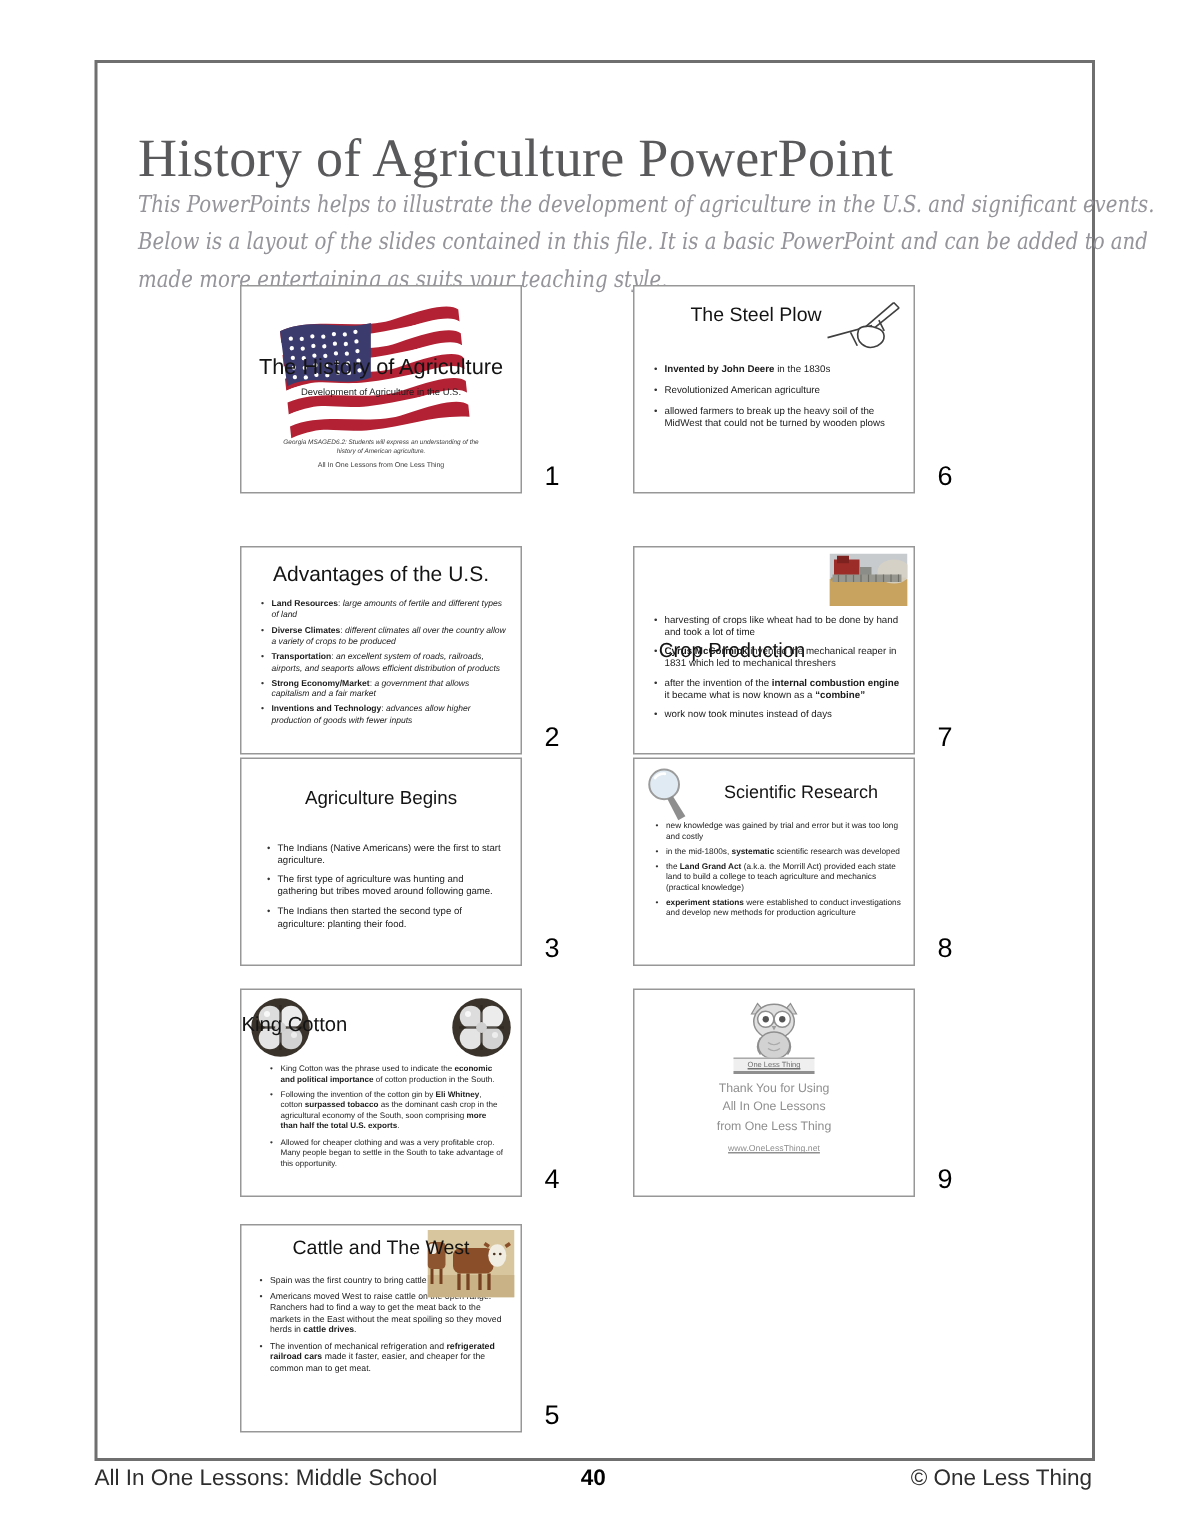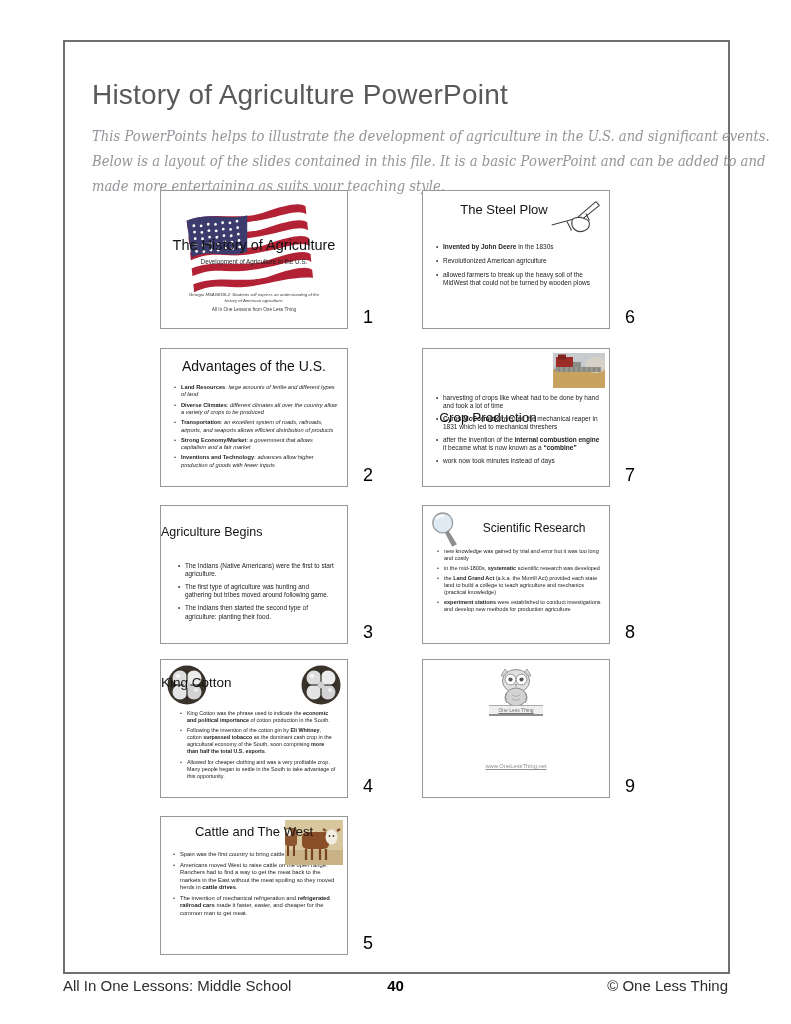--- a/index.html
+++ b/index.html
@@ -1,27 +1,27 @@
 <!DOCTYPE html>
 <html><head>
 <meta charset="utf-8">
 <style>
   html,body{margin:0;padding:0;}
   body{width:791px;height:1024px;position:relative;background:#ffffff;font-family:"Liberation Sans",sans-serif;overflow:hidden;}
 
   .page-box{position:absolute;left:63px;top:40px;width:663px;height:930px;border:2px solid #6f6f6f;background:#fff;}
 
-  .doc-title{position:absolute;left:92px;top:60px;font-size:28px;color:#59595b;letter-spacing:.2px;font-family:Liberation Sans, sans-serif;font-weight:400;}
+  .doc-title{position:absolute;left:92px;top:60px;font-size:36px;color:#59595b;letter-spacing:.2px;font-family:Liberation Serif, serif;font-weight:400;}
 
   .intro{position:absolute;left:92px;top:124px;font-family:"DejaVu Serif",serif;font-style:italic;color:#94949a;font-size:15.5px;line-height:1.6;white-space:nowrap;transform:scaleX(.85);transform-origin:left top;}
 
   
   .slide{position:absolute;width:186px;height:137px;background:#fff;border:1px solid #979797;}
   .col-1{left:160px}.col-2{left:422px}
-  .row-1{top:190px}.row-2{top:348px}.row-3{top:505px}.row-4{top:659px}.row-5{top:816px}
+  .row-1{top:190px}.row-2{top:364px}.row-3{top:505px}.row-4{top:659px}.row-5{top:816px}
   .num{position:absolute;right:-26px;bottom:0;font-size:18px;color:#000;}
 
   .s-img{position:absolute;}
   .s-img svg{width:100%;height:100%;display:block;}
 
   .slide .t{position:absolute;color:#131313;font-weight:400;}
   .bl{list-style:none;margin:0;padding:0;position:absolute;}
   .bl li{position:relative;padding-left:7px;margin-bottom:3px;color:#1b1b1b;line-height:1.3;}
   .bl li::before{content:"\2022";position:absolute;left:0;top:0;color:#333;}
 
@@ -31,21 +31,21 @@
   .s-title-slide .st{position:absolute;top:67px;left:0;right:0;text-align:center;font-size:6.3px;color:#1d1d1d;z-index:2;}
   .s-title-slide .fp{position:absolute;top:101px;left:26px;right:26px;text-align:center;font-size:4.3px;font-style:italic;color:#3c3c3c;line-height:1.5;z-index:2;}
   .s-title-slide .cr{position:absolute;top:116px;left:0;right:0;text-align:center;font-size:4.7px;color:#3c3c3c;z-index:2;}
 
   
   .s-advantages .t{top:9px;left:0;right:0;text-align:center;font-size:14px;}
   .s-advantages .bl{top:35px;left:13px;right:8px;}
   .s-advantages .bl li{font-size:5.7px;margin-bottom:2.8px;}
 
   
-  .s-agriculture-begins .t{top:19px;left:0;right:0;text-align:left;font-size:12.5px;}
+  .s-agriculture-begins .t{top:19px;left:0;right:0;text-align:center;font-size:12.5px;}
   .s-agriculture-begins .bl{top:56px;left:17px;right:10px;}
   .s-agriculture-begins .bl li{font-size:6.4px;margin-bottom:4.5px;}
 
   
   .s-king-cotton .img-0{left:6px;top:5px;width:40px;height:40px;}
   .s-king-cotton .img-1{right:6px;top:5px;width:40px;height:40px;}
   .s-king-cotton .t{top:15px;left:0;right:0;text-align:left;font-size:13.5px;}
   .s-king-cotton .bl{top:50px;left:19px;right:11px;}
   .s-king-cotton .bl li{font-size:5.4px;margin-bottom:3.4px;}
 
@@ -305,20 +305,25 @@
           <circle cx="33.5" cy="13.5" r="5.4" fill="#ffffff" stroke="#8f8f8f"></circle>
           <circle cx="22.5" cy="13.5" r="2.1" fill="#555555"></circle>
           <circle cx="33.5" cy="13.5" r="2.1" fill="#555555"></circle>
           <path d="M26.4 18 L29.6 18 L28 21 Z" fill="#9f9f9f"></path>
           <ellipse cx="28" cy="31" rx="10.5" ry="9" fill="#d2d2d2" stroke="#8f8f8f"></ellipse>
           <path d="M19 26 q-4 6 0 11 M37 26 q4 6 0 11" fill="none" stroke="#8f8f8f"></path>
           <path d="M24 29 q4 3 8 0 M24 33 q4 3 8 0" fill="none" stroke="#a8a8a8" stroke-width="0.8"></path>
         </svg>
       </span>
       <div class="logo-banner">One Less Thing</div>
+      <div class="ty">
+        <div>Thank You for Using</div>
+        <div>All In One Lessons</div>
+        <div>from One Less Thing</div>
+      </div>
       <div class="lk">www.OneLessThing.net</div>
       <div class="num">9</div>
     </div>
   </div>
 
 <div class="footer">
   <span class="fl">All In One Lessons: Middle School</span>
   <span class="pg">40</span>
   <span class="fr">© One Less Thing</span>
 </div>

